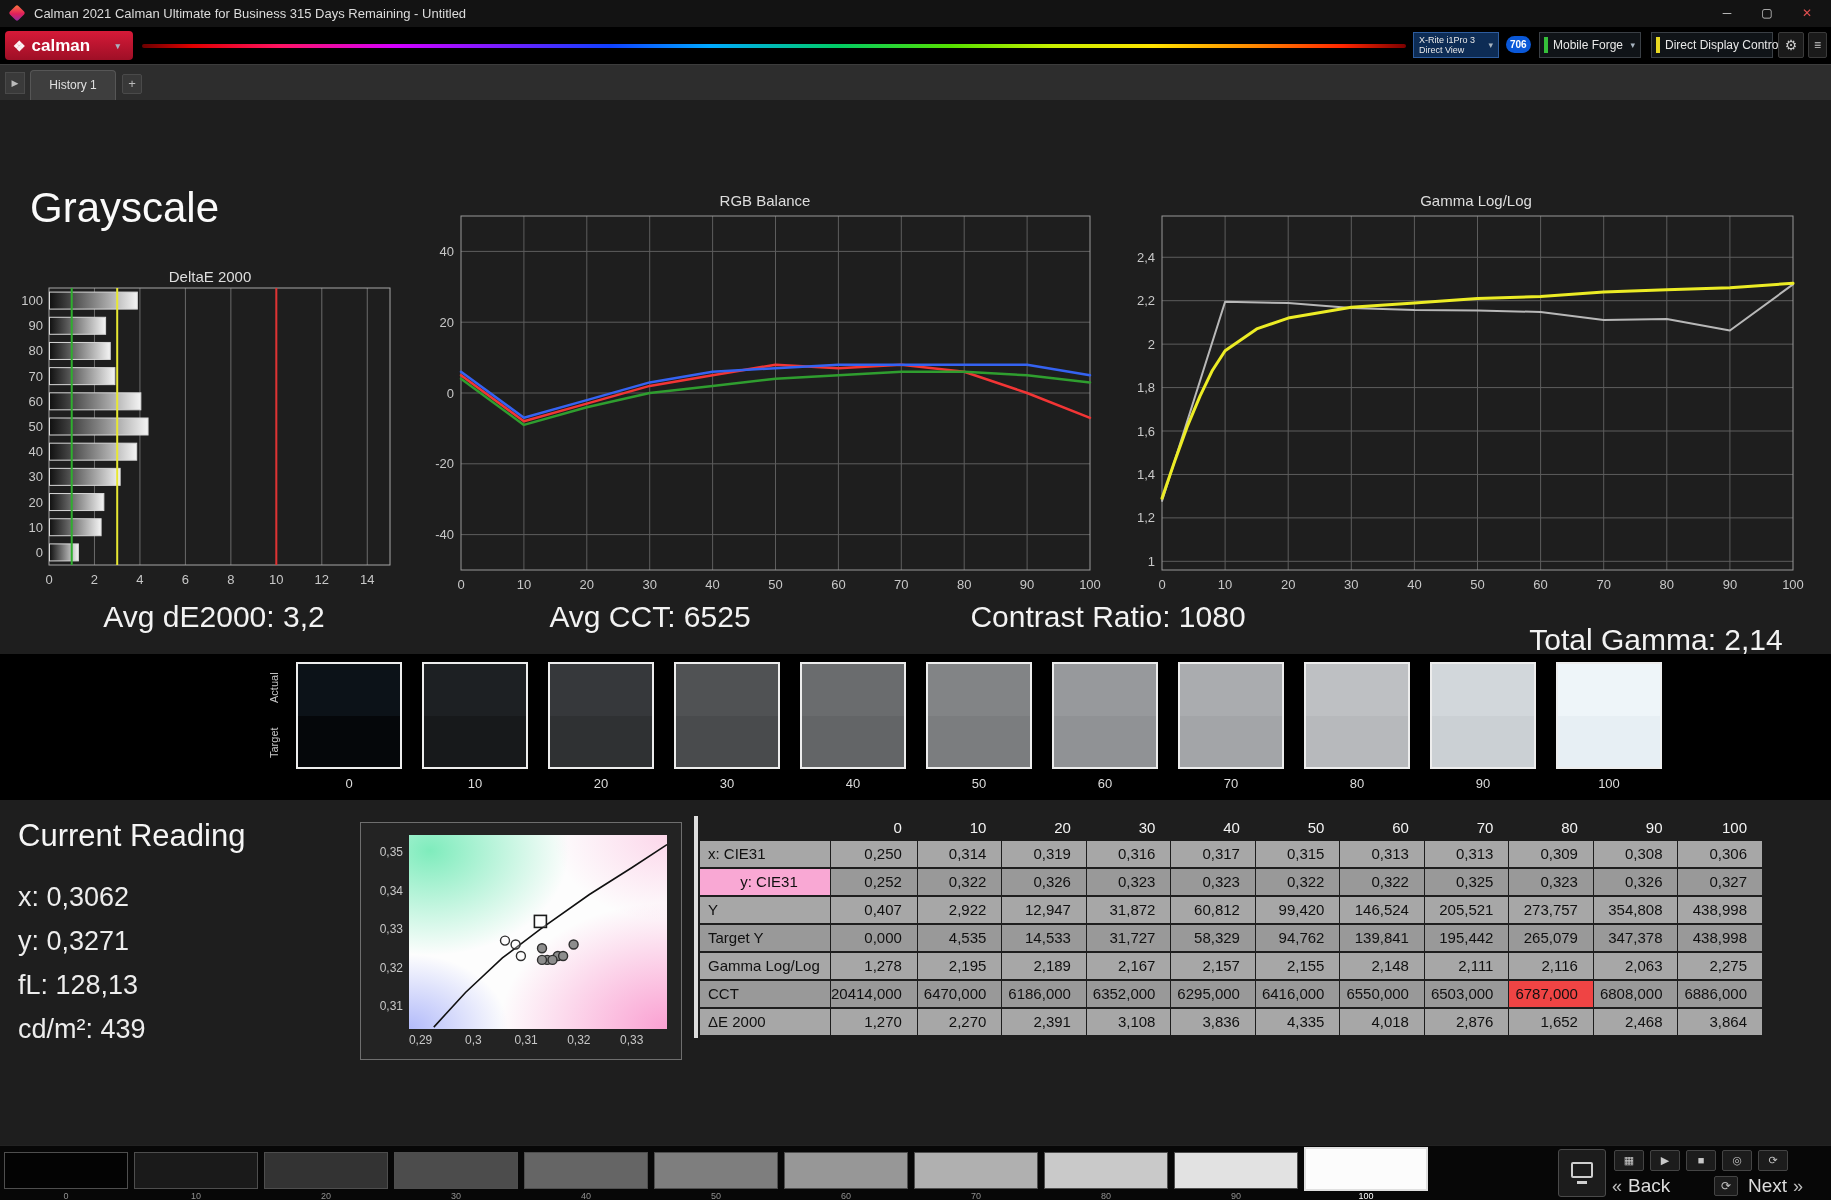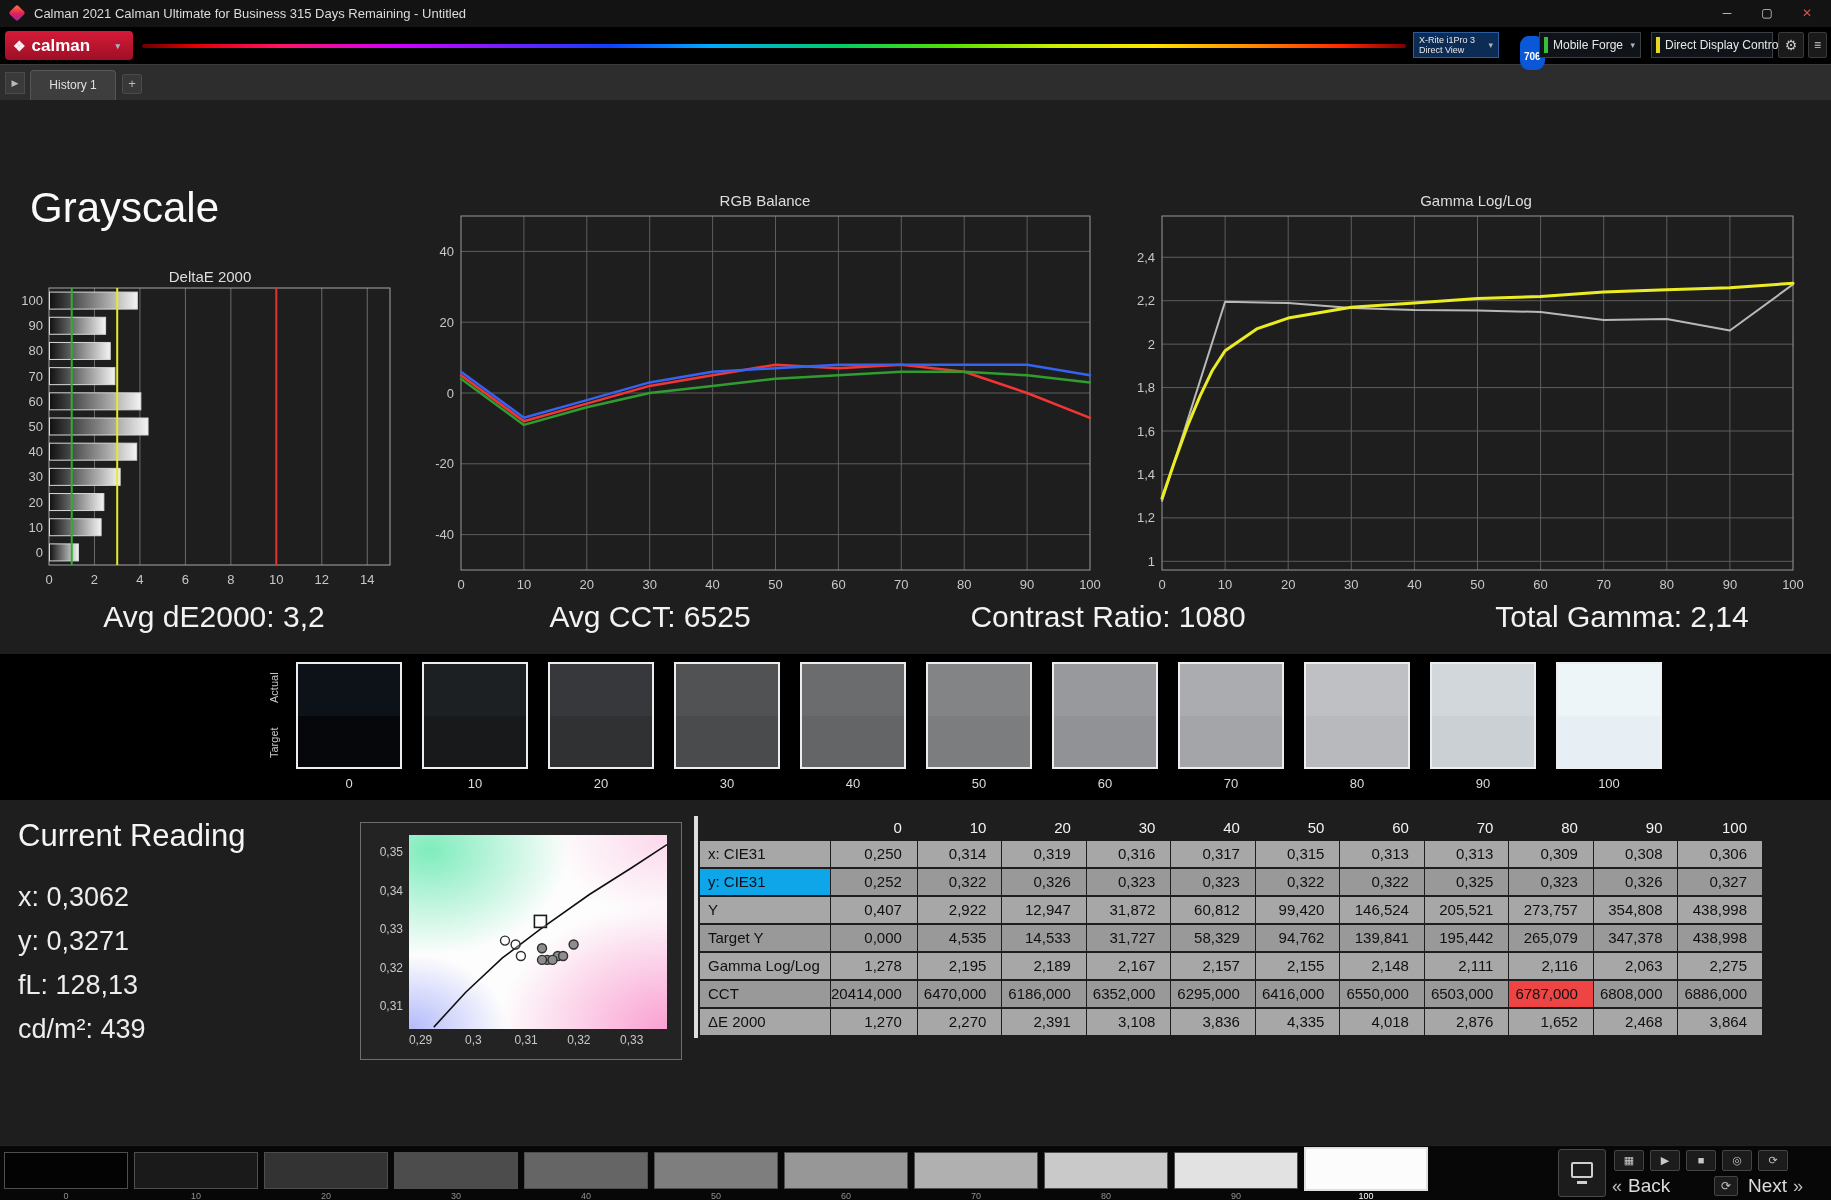--- a/index.html
+++ b/index.html
@@ -16,21 +16,21 @@
 
   
   #toolbar{position:absolute;left:0;top:27px;width:1831px;height:37px;background:#000;z-index:5;}
   #logo{position:absolute;left:5px;top:4px;width:128px;height:29px;background:linear-gradient(180deg,#d61a38,#9e0f26);border-radius:4px;color:#fff;display:flex;align-items:center;gap:6px;padding:0 8px;font-weight:bold;font-size:17px;}
   #logo-gem{font-size:14px;opacity:.95;}
   #rainbow{position:absolute;left:142px;top:17px;width:1264px;height:4px;border-radius:2px;background:linear-gradient(90deg,#6a0000 0%,#e00000 4%,#ff1464 11%,#d400ff 20%,#7020ff 29%,#1040ff 37%,#00aaff 45%,#00cc66 55%,#55e000 64%,#c8f000 72%,#ffe400 80%,#ff8800 88%,#ff2600 95%,#7c0000 100%);}
   .dd{position:absolute;top:5px;height:26px;background:#101418;border:1px solid #3a3f45;color:#e8e8e8;display:flex;align-items:center;}
   .dd-arrow{margin-left:auto;padding:0 5px 0 3px;font-size:9px;color:#a8b4c0;}
   #dd-meter{left:1413px;width:86px;background:#0d2c55;border-color:#2d5c9e;}
   .dd-lines{font-size:9px;line-height:10px;padding-left:5px;}
-  #badge{position:absolute;left:1506px;top:9px;min-width:24px;height:34px;border-radius:9px;background:#0a58d8;color:#fff;font-size:10px;font-weight:bold;text-align:center;line-height:17px;padding:12px 4px;margin-left:14px;}
+  #badge{position:absolute;left:1506px;top:9px;min-width:24px;height:17px;border-radius:9px;background:#0a58d8;color:#fff;font-size:10px;font-weight:bold;text-align:center;line-height:17px;padding:0 4px;}
   #dd-source{left:1539px;width:102px;}
   #dd-display{left:1651px;width:122px;}
   .accent{width:4px;height:16px;margin:0 5px 0 4px;flex:none;}
   .accent.green{background:#35c03a;}
   .accent.yellow{background:#e8d822;}
   .dd-label{font-size:12px;white-space:nowrap;}
   #gear{position:absolute;left:1778px;top:5px;width:26px;height:26px;background:#1a1a1a;border:1px solid #3a3a3a;color:#ccc;text-align:center;line-height:24px;font-size:14px;border-radius:2px;}
   #menu-btn{position:absolute;left:1808px;top:5px;width:19px;height:26px;background:#1a1a1a;border:1px solid #3a3a3a;color:#ccc;text-align:center;line-height:24px;font-size:12px;border-radius:2px;}
 
   
@@ -43,21 +43,21 @@
   #main{position:absolute;left:0;top:100px;width:1831px;height:554px;background:#1e1e1e;}
   #page-title{position:absolute;left:30px;top:84px;font-size:42px;color:#fafafa;}
   .chart-title{position:absolute;text-align:center;font-size:15px;color:#dedede;}
   #t-deltae{left:20px;top:168px;width:380px;}
   #t-rgb{left:425px;top:92px;width:680px;}
   #t-gamma{left:1126px;top:92px;width:700px;}
   #svg-deltae{left:17px;top:186px;}
   #svg-rgb{left:425px;top:110px;}
   #svg-gamma{left:1126px;top:110px;}
   .stat{position:absolute;top:500px;font-size:30px;color:#f2f2f2;transform:translateX(-50%);white-space:nowrap;}
-  #stat-de{left:214px;} #stat-cct{left:650px;} #stat-contrast{left:1108px;} #stat-gamma{left:1622px;}
+  #stat-de{left:214px;} #stat-cct{left:650px;} #stat-contrast{left:1108px;} #stat-gamma{left:1656px;margin-top:23px;}
 
   
   #strip{position:absolute;left:0;top:654px;width:1831px;height:146px;background:#000;}
   .vlabel{position:absolute;left:268px;width:16px;font-size:11px;color:#c8c8c8;writing-mode:vertical-rl;transform:rotate(180deg);text-align:center;}
   #lbl-actual{top:8px;height:52px;}
   #lbl-target{top:62px;height:53px;}
   .gsw{position:absolute;top:8px;width:106px;}
   .gsw-box{width:106px;height:107px;border:2px solid #ededed;}
   .gsw-a{height:52px;} .gsw-t{height:51px;}
   .gsw-label{margin-top:7px;text-align:center;font-size:13px;color:#dcdcdc;}
@@ -426,21 +426,21 @@
       <div class="td" style="background: rgb(167, 167, 167);">0,314</div>
       <div class="td" style="background: rgb(167, 167, 167);">0,319</div>
       <div class="td" style="background: rgb(167, 167, 167);">0,316</div>
       <div class="td" style="background: rgb(167, 167, 167);">0,317</div>
       <div class="td" style="background: rgb(167, 167, 167);">0,315</div>
       <div class="td" style="background: rgb(167, 167, 167);">0,313</div>
       <div class="td" style="background: rgb(167, 167, 167);">0,313</div>
       <div class="td" style="background: rgb(167, 167, 167);">0,309</div>
       <div class="td" style="background: rgb(167, 167, 167);">0,308</div>
       <div class="td" style="background: rgb(167, 167, 167);">0,306</div>
-      <div class="tl" style="background: #0ea5e9;">y: CIE31</div>
+      <div class="tl" style="background: #f9a8d4; text-align: center;">y: CIE31</div>
       <div class="td" style="background: rgb(153, 153, 153);">0,252</div>
       <div class="td" style="background: rgb(153, 153, 153);">0,322</div>
       <div class="td" style="background: rgb(153, 153, 153);">0,326</div>
       <div class="td" style="background: rgb(153, 153, 153);">0,323</div>
       <div class="td" style="background: rgb(153, 153, 153);">0,323</div>
       <div class="td" style="background: rgb(153, 153, 153);">0,322</div>
       <div class="td" style="background: rgb(153, 153, 153);">0,322</div>
       <div class="td" style="background: rgb(153, 153, 153);">0,325</div>
       <div class="td" style="background: rgb(153, 153, 153);">0,323</div>
       <div class="td" style="background: rgb(153, 153, 153);">0,326</div>

